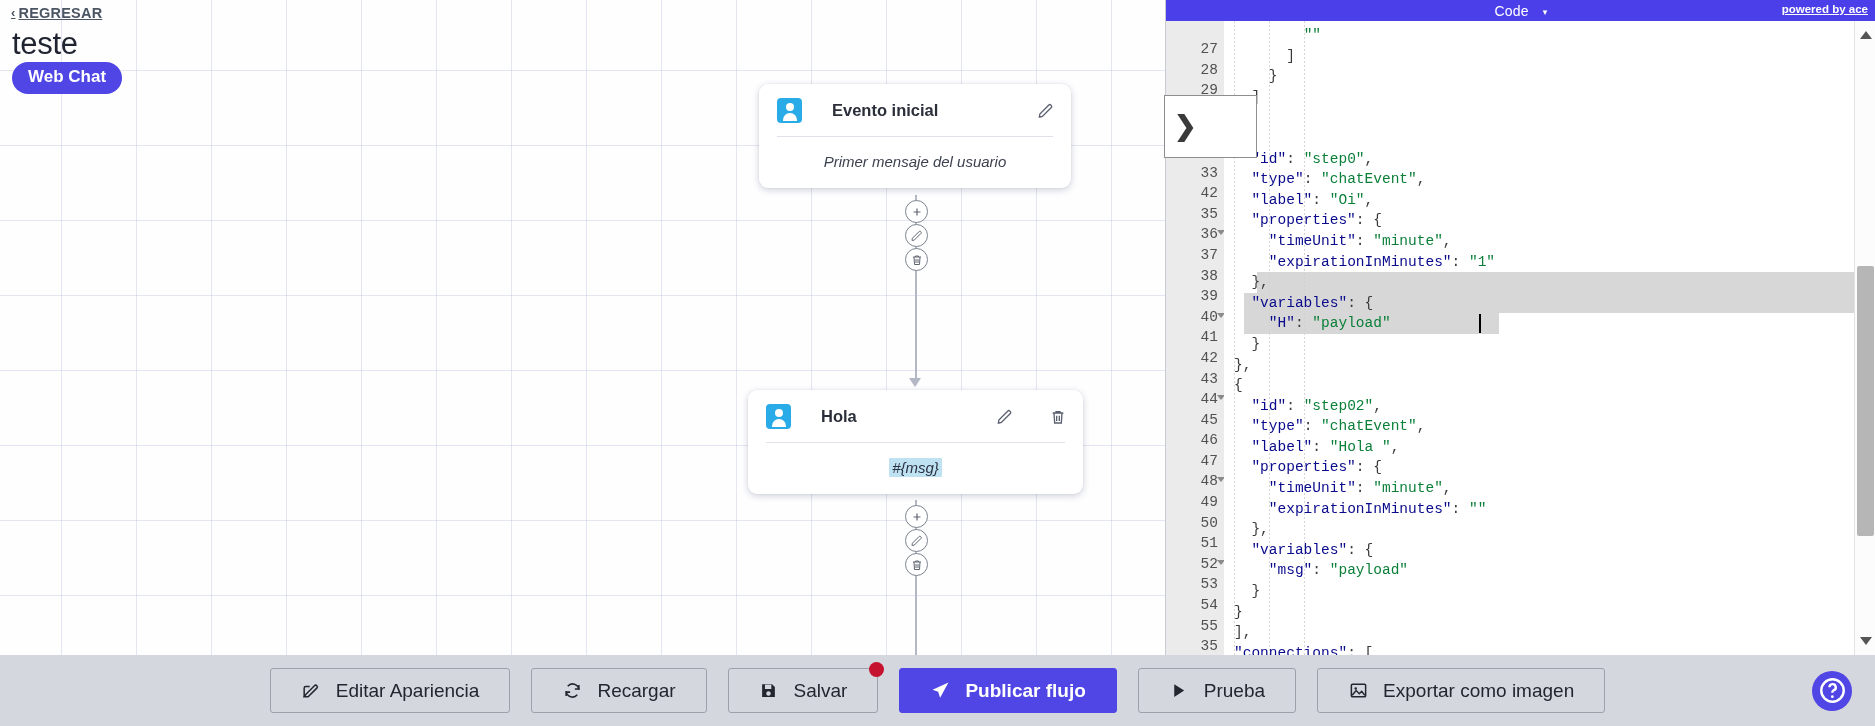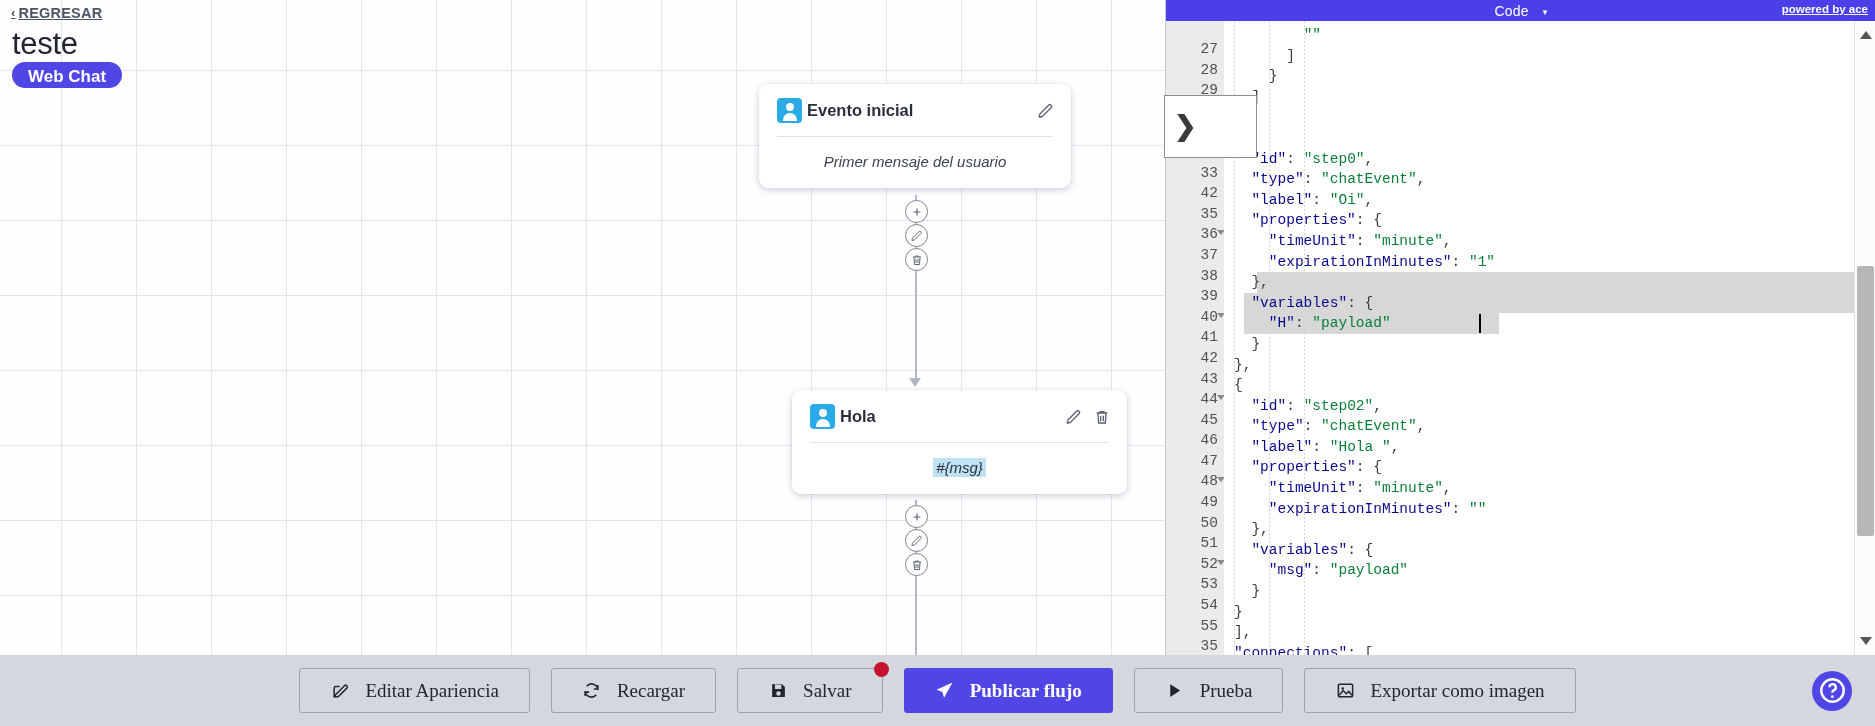--- a/index.html
+++ b/index.html
@@ -34,32 +34,32 @@
     display:flex;align-items:center;gap:3px;
   }
   .back-arrow{display:inline-block;font-size:13px;line-height:1;transform:translateY(-1px);}
   .proj-title{
     position:absolute;left:12px;top:26px;z-index:5;
     font-size:31px;color:#1f2430;font-weight:400;letter-spacing:-.3px;
   }
   .badge{
     position:absolute;left:12px;top:62px;z-index:5;
     background:#5046e5;color:#fff;border-radius:18px;
-    padding:5px 16px 1px;font-size:17px;font-weight:bold;
+    padding:5px 16px 7px;font-size:17px;font-weight:bold;
     display:inline-block;
   }
 
   
   .node{
     position:absolute;background:#fff;border-radius:9px;
     box-shadow:0 2px 7px rgba(40,50,90,.22),0 0 0 .5px rgba(0,0,0,.04);
     z-index:4;
   }
   .node-head{
-    display:flex;align-items:center;gap:5px;
+    display:flex;align-items:center;gap:30px;
     padding:14px 17px 13px 18px;position:relative;
   }
   .node-avatar{
     width:25px;height:25px;border-radius:4px;background:#29abe8;
     flex:0 0 auto;position:relative;
   }
   .node-avatar::before{
     content:"";position:absolute;left:50%;top:5px;transform:translateX(-50%);
     width:8px;height:8px;border-radius:50%;background:#fff;
   }
@@ -168,21 +168,21 @@
   #toolbar{
     position:absolute;left:0;bottom:0;width:1875px;height:71px;
     background:#d5d7de;display:flex;align-items:center;justify-content:center;gap:21px;
     box-sizing:border-box;
   }
   .tb-btn{
     display:flex;align-items:center;justify-content:center;gap:15px;
     height:45px;padding:8px 30px;border:1px solid #9ea1ab;border-radius:3px;
     background:transparent;color:#22262f;font-size:19px;cursor:pointer;
     position:relative;box-sizing:border-box;white-space:nowrap;
-    font-family:Liberation Serif, serif;
+    font-family:Liberation Sans, sans-serif;
   }
   .tb-btn.primary{background:#5046e5;border-color:#5046e5;color:#fff;font-weight:bold;}
   .tb-ico{display:inline-flex;align-items:center;justify-content:center;width:20px;height:20px;}
   .dot-badge{
     position:absolute;right:-7px;top:-7px;width:15px;height:15px;border-radius:50%;
     background:#c4122f;
   }
   .help-fab{
     position:absolute;right:23px;top:50%;transform:translateY(-50%);
     width:40px;height:40px;border-radius:50%;background:#5046e5;color:#fff;
@@ -233,21 +233,21 @@
         <path d="M3 21l3.5-.8L20 6.7a2 2 0 0 0 0-2.8l-.9-.9a2 2 0 0 0-2.8 0L2.8 16.5 2 21z"></path>
       </svg>
   </span>
   <span class="mini-btn">
     <svg viewBox="0 0 24 24" width="12" height="12" fill="none" stroke="currentColor" stroke-width="2">
         <path d="M4 6h16M9 6V4h6v2M6 6l1 15h10l1-15M10 10v8M14 10v8"></path>
       </svg>
   </span>
 </div>
 
-<div class="node" style="left:748px;top:390px;width:335px;margin-left:44px;">
+<div class="node" style="left:748px;top:390px;width:335px;">
   <div class="node-head">
     <span class="node-avatar"></span>
     <span class="node-title">Hola</span>
     <span class="node-icon-btn" style="margin-right:6px;">
       <svg viewBox="0 0 24 24" width="16" height="16" fill="none" stroke="currentColor" stroke-width="2">
           <path d="M3 21l3.5-.8L20 6.7a2 2 0 0 0 0-2.8l-.9-.9a2 2 0 0 0-2.8 0L2.8 16.5 2 21z"></path>
         </svg>
     </span>
     <span class="node-icon-btn">
       <svg viewBox="0 0 24 24" width="16" height="16" fill="none" stroke="currentColor" stroke-width="2">

